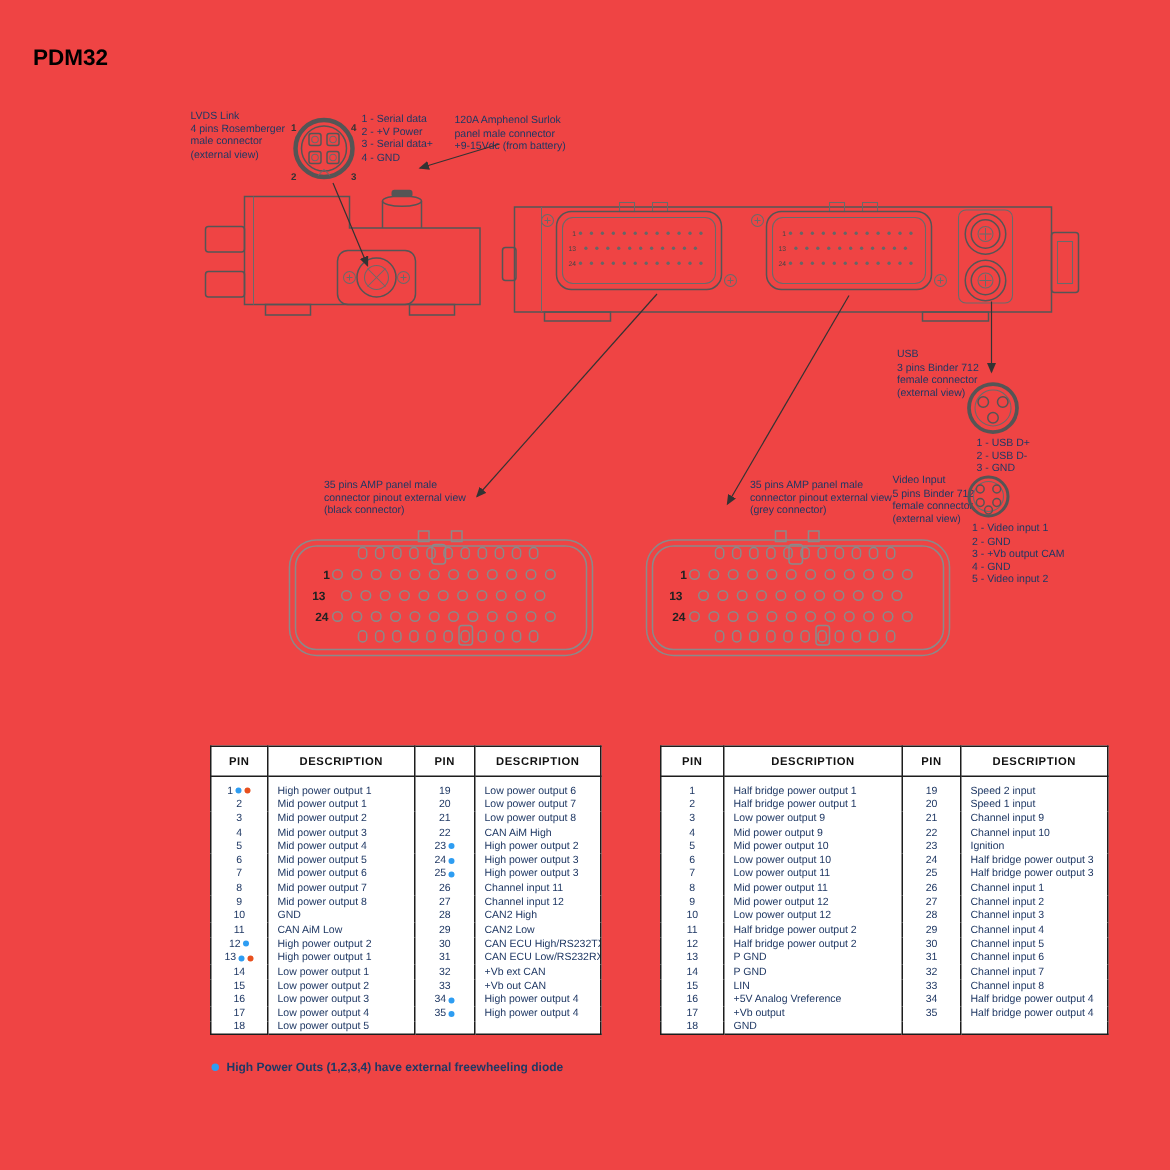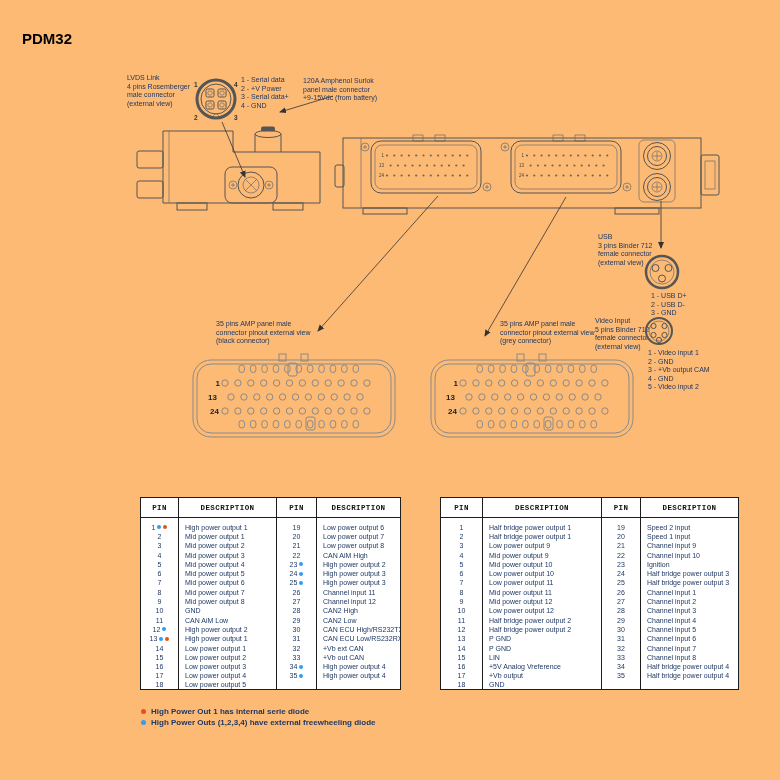--- a/index.html
+++ b/index.html
@@ -1,30 +1,30 @@
 <!DOCTYPE html>
 <html><head>
 <meta charset="utf-8">
 <style>
   * { margin:0; padding:0; box-sizing:border-box; }
   html,body { background:#fff; font-family:"Liberation Sans", sans-serif; }
-  #canvas { position:relative; width:780px; height:780px; background:#fdba74; overflow:hidden; }
+  #canvas { position:relative; width:780px; height:780px; background:#ef4444; overflow:hidden; }
 
   .title { position:absolute; left:22px; top:30px; font-size:15px; font-weight:bold; color:#000; }
 
   .anno { position:absolute; font-size:7px; line-height:8.6px; color:#1f3864; white-space:pre-line; }
 
   svg { position:absolute; overflow:visible; }
   .lineart { stroke:#555; fill:none; stroke-width:1; }
   .lineart-thin { stroke:#6a6a6a; fill:none; stroke-width:.7; }
   .pinout-line { stroke:#8a8a8a; fill:none; stroke-width:1; }
 
   .pin-table { position:absolute; border-collapse:collapse; table-layout:fixed; background:#fff; }
   .pin-table, .pin-table th { border:1.5px solid #1d1d1d; }
-  .pin-table th { height:20px; font-size:7.5px; letter-spacing:.4px; color:#111; font-weight:bold;font-family:Liberation Mono, monospace; }
+  .pin-table th { height:20px; font-size:7.5px; letter-spacing:.4px; color:#111; font-weight:bold; }
   .pin-table td { height:9.3px; font-size:7px; line-height:1; color:#1f3864; white-space:nowrap; overflow:hidden; }
   .pin-table td.pin { text-align:center; border-left:1.5px solid #1d1d1d; border-right:1.5px solid #1d1d1d; }
   .pin-table td.pin:first-child { border-left:none; }
   .pin-table td.desc { padding-left:6px; text-align:left; }
   .pin-table td.desc + td.pin { border-left:1.5px solid #1d1d1d; }
   .pin-table tbody tr:first-child td { padding-top:5px; height:14.3px; }
   .pinwrap { display:inline-flex; align-items:center; gap:2px; }
 
   .dot { display:inline-block; width:4px; height:4px; border-radius:50%; }
   .dot.big { width:5px; height:5px; margin-right:5px; flex:0 0 auto; }
@@ -816,22 +816,18 @@
           <td class="pin"><span class="pinwrap">
               <span></span>
             </span></td>
           <td class="desc"></td>
         </tr>
       </tbody>
   </table>
 
   <div class="footnotes">
       <div class="fnote">
-        <span class="dot big orange"></span>
-        <span>High Power Out 1 has internal serie diode</span>
-      </div>
-      <div class="fnote">
         <span class="dot big blue"></span>
         <span>High Power Outs (1,2,3,4) have external freewheeling diode</span>
       </div>
     </div>
 
 </div>
 
 </body></html>

